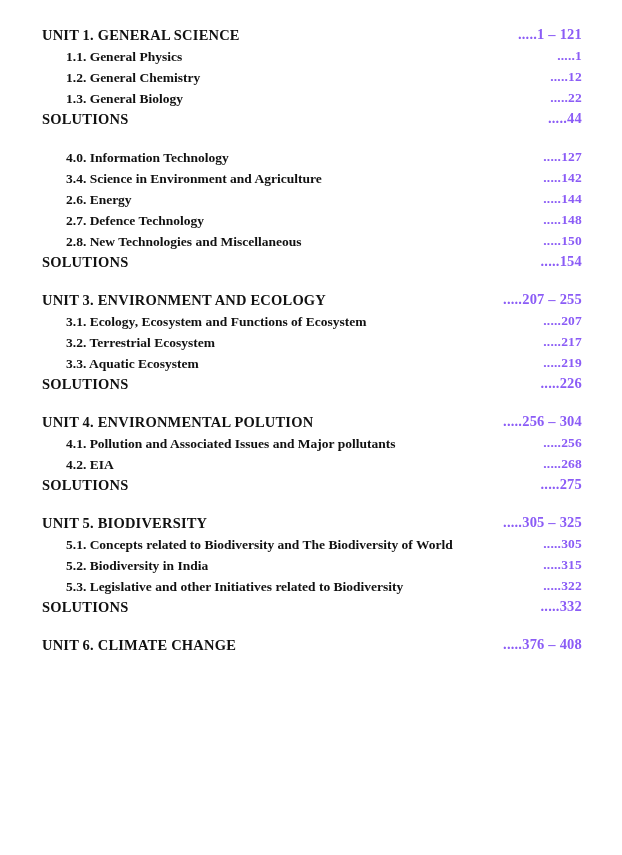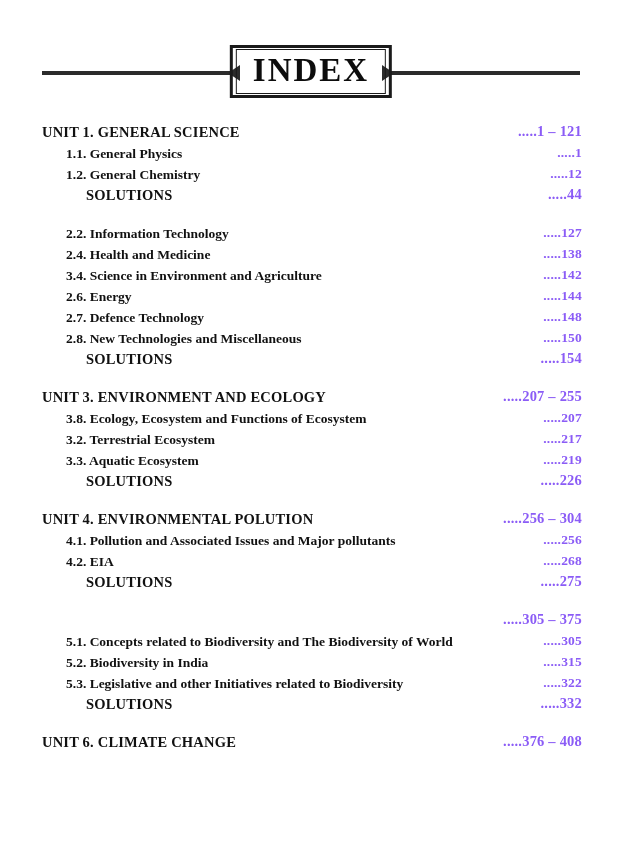--- a/index.html
+++ b/index.html
@@ -98,71 +98,60 @@
     font-weight: bold;
     letter-spacing: 0.2px;
     text-align: right;
   }
   .row.unit .page-num { font-weight: bold; }
   .row.sub {
     padding-left: 24px;
   }
   .row.sub .label { font-weight: bold; font-size: 13.5px; }
   .row.sub .page-num { font-weight: bold; font-size: 13.5px; }
-  .row.solutions .label { font-weight: bold; letter-spacing: 0.2px; margin-left: 44px; }
+  .row.solutions .label { font-weight: bold; letter-spacing: 0.2px; }
   .row.solutions .page-num { font-weight: bold; }
 </style>
 </head>
 <body>
 
 <div class="page">
 
-  <div class="title-wrap">
-    <div class="rule left"></div>
-    <div class="rule-cap l"></div>
-    <div class="rule right"></div>
-    <div class="rule-cap r"></div>
-    <div class="title-box">
-      <div class="title-box-inner">
-        <div class="title-text">INDEX</div>
-      </div>
-    </div>
-  </div>
 
   <div class="toc" id="toc">
       <div class="unit-block">
         <div class="row unit"><span class="label">UNIT 1. GENERAL SCIENCE</span><span class="page-num">.....1 – 121</span></div>
         <div class="row sub"><span class="label">1.1. General Physics</span><span class="page-num">.....1</span></div>
         <div class="row sub"><span class="label">1.2. General Chemistry</span><span class="page-num">.....12</span></div>
+        <div class="row sub"><span class="label">1.3. General Biology</span><span class="page-num">.....22</span></div>
         <div class="row solutions"><span class="label">SOLUTIONS</span><span class="page-num">.....44</span></div>
       </div>
       <div class="unit-block">
-        <div class="row sub"><span class="label">2.2. Information Technology</span><span class="page-num">.....127</span></div>
-        <div class="row sub"><span class="label">2.4. Health and Medicine</span><span class="page-num">.....138</span></div>
+        <div class="row sub"><span class="label">4.0. Information Technology</span><span class="page-num">.....127</span></div>
         <div class="row sub"><span class="label">3.4. Science in Environment and Agriculture</span><span class="page-num">.....142</span></div>
         <div class="row sub"><span class="label">2.6. Energy</span><span class="page-num">.....144</span></div>
         <div class="row sub"><span class="label">2.7. Defence Technology</span><span class="page-num">.....148</span></div>
         <div class="row sub"><span class="label">2.8. New Technologies and Miscellaneous</span><span class="page-num">.....150</span></div>
         <div class="row solutions"><span class="label">SOLUTIONS</span><span class="page-num">.....154</span></div>
       </div>
       <div class="unit-block">
         <div class="row unit"><span class="label">UNIT 3. ENVIRONMENT AND ECOLOGY</span><span class="page-num">.....207 – 255</span></div>
-        <div class="row sub"><span class="label">3.8. Ecology, Ecosystem and Functions of Ecosystem</span><span class="page-num">.....207</span></div>
+        <div class="row sub"><span class="label">3.1. Ecology, Ecosystem and Functions of Ecosystem</span><span class="page-num">.....207</span></div>
         <div class="row sub"><span class="label">3.2. Terrestrial Ecosystem</span><span class="page-num">.....217</span></div>
         <div class="row sub"><span class="label">3.3. Aquatic Ecosystem</span><span class="page-num">.....219</span></div>
         <div class="row solutions"><span class="label">SOLUTIONS</span><span class="page-num">.....226</span></div>
       </div>
       <div class="unit-block">
         <div class="row unit"><span class="label">UNIT 4. ENVIRONMENTAL POLUTION</span><span class="page-num">.....256 – 304</span></div>
         <div class="row sub"><span class="label">4.1. Pollution and Associated Issues and Major pollutants</span><span class="page-num">.....256</span></div>
         <div class="row sub"><span class="label">4.2. EIA</span><span class="page-num">.....268</span></div>
         <div class="row solutions"><span class="label">SOLUTIONS</span><span class="page-num">.....275</span></div>
       </div>
       <div class="unit-block">
-        <div class="row unit"><span class="page-num">.....305 – 375</span></div>
+        <div class="row unit"><span class="label">UNIT 5. BIODIVERSITY</span><span class="page-num">.....305 – 325</span></div>
         <div class="row sub"><span class="label">5.1. Concepts related to Biodiversity and The Biodiversity of World</span><span class="page-num">.....305</span></div>
         <div class="row sub"><span class="label">5.2. Biodiversity in India</span><span class="page-num">.....315</span></div>
         <div class="row sub"><span class="label">5.3. Legislative and other Initiatives related to Biodiversity</span><span class="page-num">.....322</span></div>
         <div class="row solutions"><span class="label">SOLUTIONS</span><span class="page-num">.....332</span></div>
       </div>
       <div class="unit-block">
         <div class="row unit"><span class="label">UNIT 6. CLIMATE CHANGE</span><span class="page-num">.....376 – 408</span></div>
       </div>
     </div>
 

